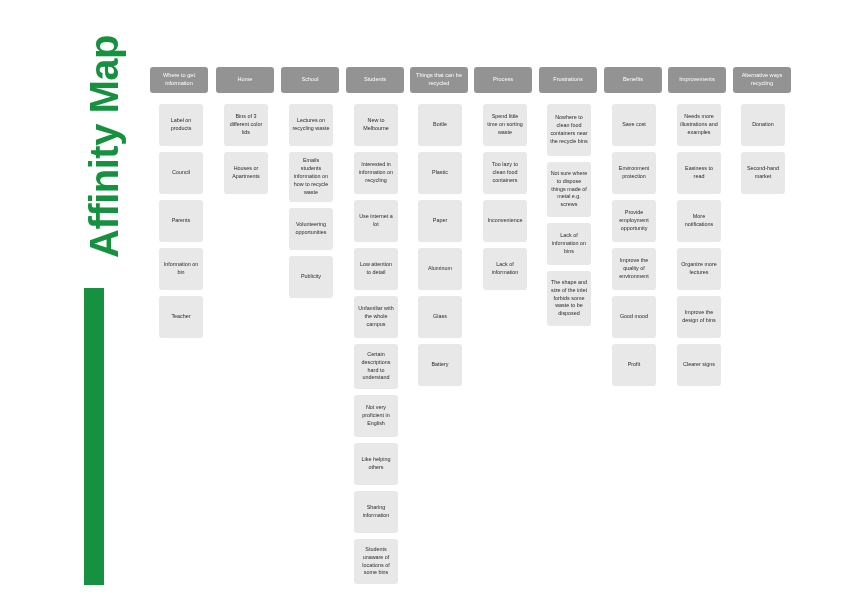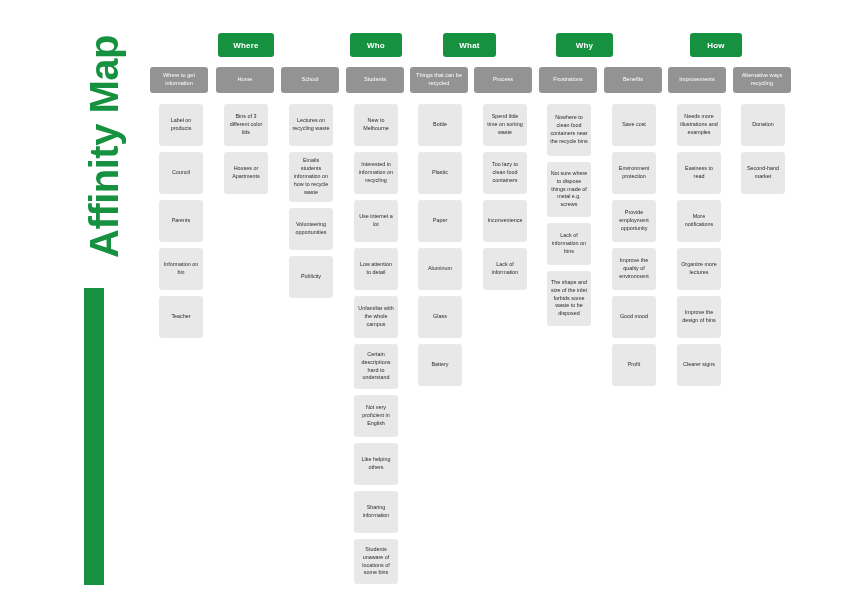--- a/index.html
+++ b/index.html
@@ -135,27 +135,20 @@
 </head>
 <body>
 
 <div id="board">
 
   <div class="title-rail">
     <div class="title-vertical">Affinity Map</div>
     <div class="title-bar"></div>
   </div>
 
-  <div class="qrow" id="qrow">
-      <div class="qbtn" style="left: 68px; width: 56px;">Where</div>
-      <div class="qbtn" style="left: 200px; width: 52px;">Who</div>
-      <div class="qbtn" style="left: 293px; width: 53px;">What</div>
-      <div class="qbtn" style="left: 406px; width: 57px;">Why</div>
-      <div class="qbtn" style="left: 540px; width: 52px;">How</div>
-    </div>
 
   <div class="hrow" id="hrow">
       <div class="hchip" style="left: 0px;">Where to get information</div>
       <div class="hchip" style="left: 66px;">Home</div>
       <div class="hchip" style="left: 131px;">School</div>
       <div class="hchip" style="left: 196px;">Students</div>
       <div class="hchip" style="left: 260px;">Things that can be recycled</div>
       <div class="hchip" style="left: 324px;">Process</div>
       <div class="hchip" style="left: 389px;">Frustrations</div>
       <div class="hchip" style="left: 454px;">Benefits</div>

